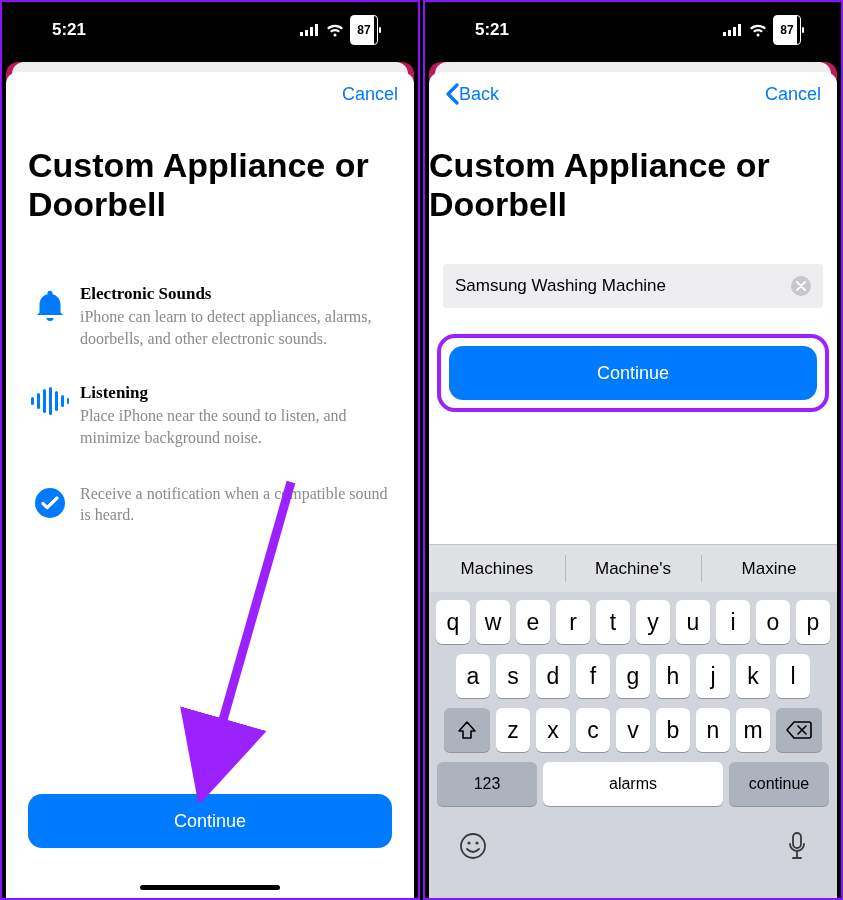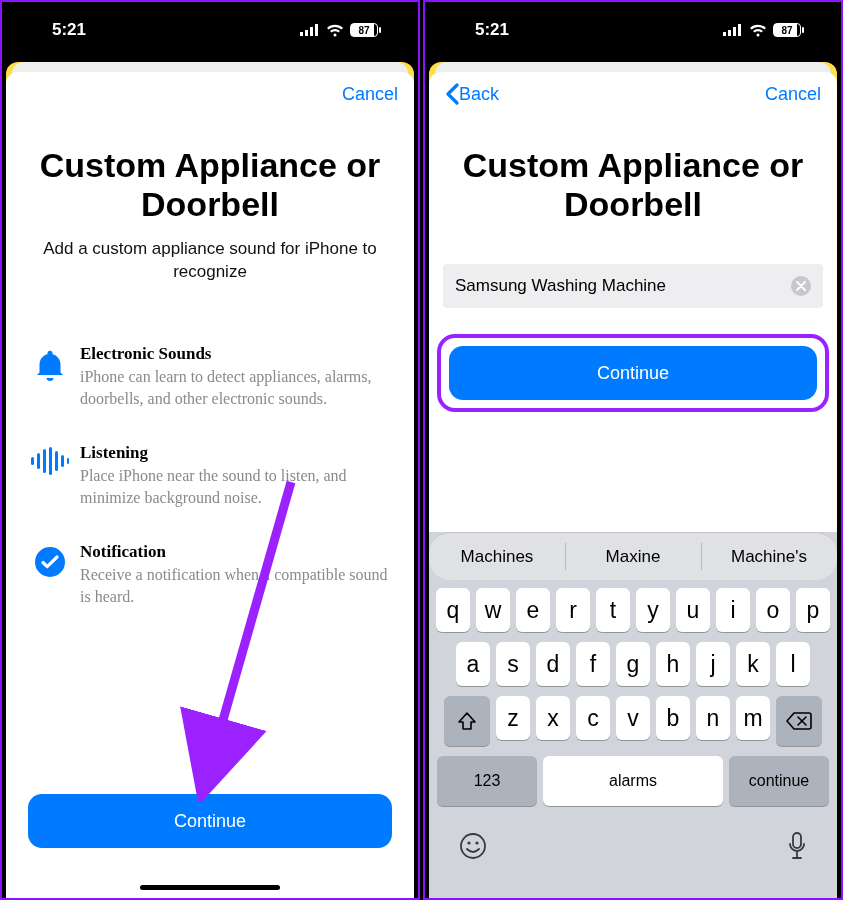--- a/index.html
+++ b/index.html
@@ -29,31 +29,31 @@
     padding: 0 40px 0 50px;
     font-size: 17px;
     font-weight: 600;
     gap: 6px;
   }
   .status-right { display: flex; align-items: center; gap: 6px; }
   .battery-box {
     display: flex; align-items: center; gap: 2px;
   }
   .battery {
-    width: 28px; height: 14px; border: 1.5px solid #fff; border-radius: 4px;
+    width: 28px; height: 30px; border: 1.5px solid #fff; border-radius: 4px;
     position: relative; display: flex; align-items: center; justify-content: center;
-    font-size: 10px; font-weight: 700; color: #000; background: linear-gradient(to right, #fff 87%, transparent 87%);
+    font-size: 12px; font-weight: 700; color: #000; background: linear-gradient(to right, #fff 87%, transparent 87%);
   }
   .battery::after { content:""; position:absolute; right:-4px; width:2px; height:6px; background:#fff; border-radius:1px;}
   .signal svg, .wifi svg { display:block; }
   .sheet {
     position: absolute;
     top: 60px;
     left: 4px; right: 4px; bottom: 0;
-    background: #fde047;
+    background: #be185d;
     border-top-left-radius: 12px;
     border-top-right-radius: 12px;
   }
   .sheet-stub {
     position: absolute;
     top: 0; left: 6px; right: 6px;
     height: 18px;
     background: #eeeeef;
     border-top-left-radius: 12px;
     border-top-right-radius: 12px;
@@ -72,21 +72,21 @@
     align-items: center;
     height: 44px;
     padding: 0 16px;
     font-size: 18px;
   }
   .nav-left { display:flex; align-items:center; color:#007aff; gap:0;}
   .nav-chevron svg { display:block; }
   .nav-cancel { color: #007aff; }
   .content { padding: 0 22px; }
   .title {
-    text-align: center;
+    text-align: left;
     font-size: 34px;
     font-weight: 700;
     line-height: 1.15;
     margin-top: 30px;
   }
   .subtitle {
     text-align: center;
     font-size: 17px;
     color: #111;
     margin-top: 14px;
@@ -188,21 +188,20 @@
   .keyboard {
     position: absolute;
     bottom: 0; left:0; right:0;
     background: #d1d5db;
   }
   .suggestions {
     display: flex;
     height: 48px;
     background: #e0e1e5;
     border-top: 1px solid #c2c2c6;
-    border-radius: 21px;
   }
   .sugg {
     flex:1;
     display:flex; align-items:center; justify-content:center;
     font-size: 17px;
     color:#000;
     position:relative;
   }
   .sugg + .sugg::before {
     content:""; position:absolute; left:0; top:10px; bottom:10px; width:1px; background:#b8b8bd;
@@ -211,21 +210,21 @@
   .key-row { display:flex; gap:6px; justify-content:center; margin-bottom:10px; }
   .key {
     background:#fff; border-radius:6px; height:44px; width:34px;
     box-shadow: 0 1px 0 rgba(0,0,0,0.3);
     display:flex; align-items:center; justify-content:center;
     font-size: 23px;
   }
   .key-row.middle { padding: 0 20px; }
   .key-action {
     background:#adb3bd; color:#000;
-    height:50px; border-radius:6px;
+    height:44px; border-radius:6px;
     box-shadow: 0 1px 0 rgba(0,0,0,0.3);
     display:flex; align-items:center; justify-content:center;
   }
   .shift-key, .bksp-key { width: 46px; }
   .key-bottom-row { display:flex; gap:6px; padding: 0 4px; margin-bottom:8px;}
   .num-key { width:100px; font-size:16px; }
   .space-key { flex:1; background:#fff; font-size:16px; }
   .return-key { width:100px; font-size:16px; }
   .kb-bottom { display:flex; justify-content:space-between; padding: 14px 30px 34px 30px;}
   .annot-arrow {
@@ -261,21 +260,20 @@
 
   <div class="sheet">
     <div class="sheet-stub"></div>
     <div class="sheet-main">
       <div class="nav-bar">
         <span></span>
         <span class="nav-cancel">Cancel</span>
       </div>
       <div class="content">
         <h1 class="title">Custom Appliance or Doorbell</h1>
-        <p class="subtitle">Add a custom appliance sound for iPhone to recognize</p>
 
         <div class="features">
           <div class="feature-row">
             <div class="feature-icon">
               <svg width="36" height="36" viewBox="0 0 24 24">
                   <path fill="#007aff" d="M12 22a2.5 2.5 0 0 0 2.45-2H9.55A2.5 2.5 0 0 0 12 22zm7-5.6V11c0-3.4-2.2-6.2-5.3-6.9V3.5a1.7 1.7 0 1 0-3.4 0v.6C7.2 4.8 5 7.6 5 11v5.4L3.3 18h17.4L19 16.4z"></path>
                 </svg>
             </div>
             <div class="feature-text">
               <h3>Electronic Sounds</h3>
@@ -304,21 +302,20 @@
           </div>
 
           <div class="feature-row">
             <div class="feature-icon">
               <svg width="32" height="32" viewBox="0 0 32 32">
                   <circle cx="16" cy="16" r="15" fill="#007aff"></circle>
                   <path d="M9 16.5l4.2 4.2L23 11" stroke="#fff" stroke-width="3.2" fill="none" stroke-linecap="round" stroke-linejoin="round"></path>
                 </svg>
             </div>
             <div class="feature-text">
-              <h3>Notification</h3>
               <p>Receive a notification when a compatible sound is heard.</p>
             </div>
           </div>
         </div>
       </div>
 
       <button class="continue-btn">Continue</button>
       <div class="home-indicator"></div>
 
       <svg class="annot-arrow" style="left:170px; top:400px;" width="140" height="330" viewBox="0 0 140 330">
@@ -382,22 +379,22 @@
         </span>
       </div>
 
       <div class="continue-highlight">
         <button class="continue-btn-2">Continue</button>
       </div>
 
       <div class="keyboard">
         <div class="suggestions">
           <div class="sugg">Machines</div>
+          <div class="sugg">Machine's</div>
           <div class="sugg">Maxine</div>
-          <div class="sugg">Machine's</div>
         </div>
         <div class="key-rows">
           <div class="key-row" id="kr0">
               <div class="key">q</div>
               <div class="key">w</div>
               <div class="key">e</div>
               <div class="key">r</div>
               <div class="key">t</div>
               <div class="key">y</div>
               <div class="key">u</div>

